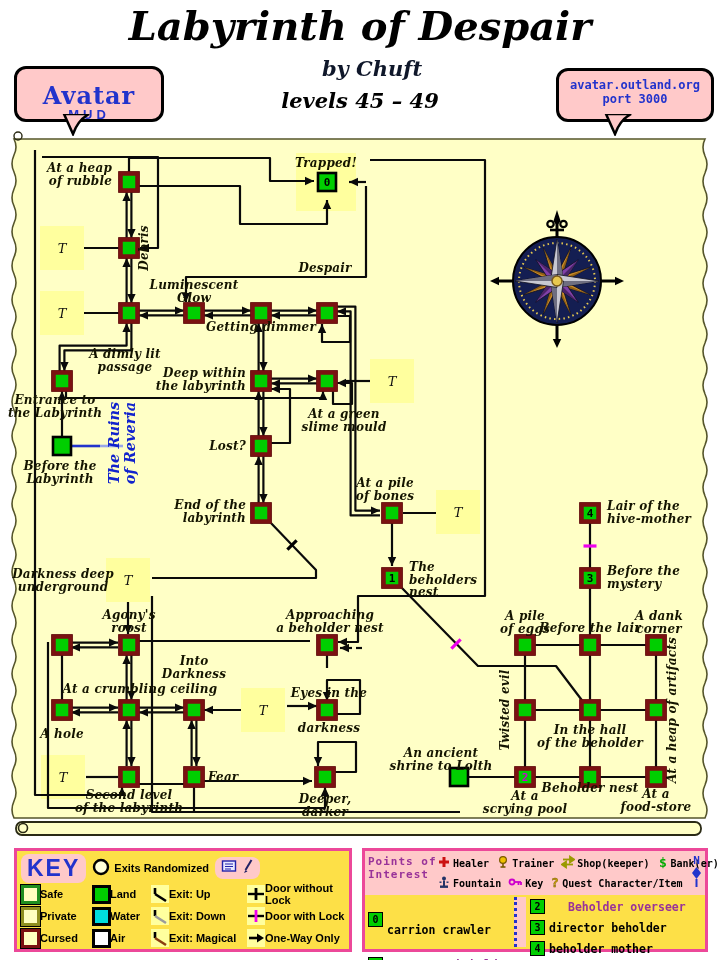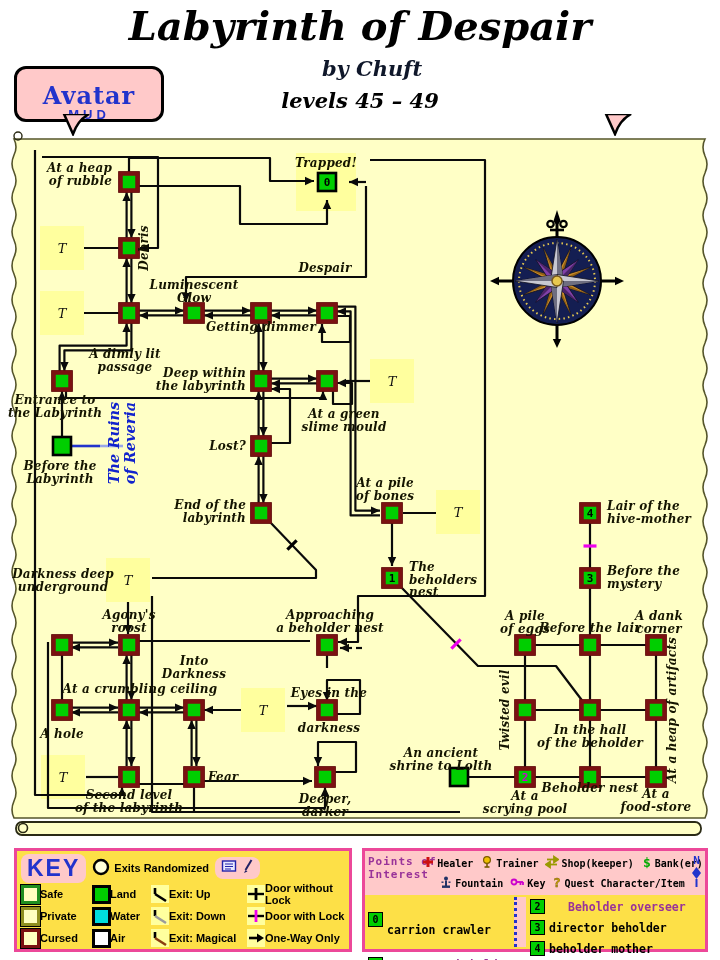--- a/index.html
+++ b/index.html
@@ -32,21 +32,21 @@
   .credit{display:flex;align-items:center;gap:3px;}
   .credit .txt{font:bold 9.5px "Liberation Sans",sans-serif;color:#2233EE;line-height:10px;text-align:left;}
   .keygrid{display:grid;grid-template-columns:72px 58px 96px auto;margin:2px 4px;row-gap:2px;}
   .kcell{display:flex;align-items:center;font:bold 11px "Liberation Sans",sans-serif;color:#000;height:20px;}
   .swatch{width:13px;height:13px;box-sizing:content-box;outline:1px solid #000;}
   .tile{width:18px;height:18px;background:#FFFF9E;flex:0 0 18px;}
   .poihdr{position:relative;background:#FFC9C9;height:44px;}
   .poititle{position:absolute;left:3px;top:4px;font:bold 11px "DejaVu Sans Mono",monospace;
     color:#993399;letter-spacing:1px;line-height:13px;}
   .poiicons{position:absolute;left:72px;right:18px;top:2px;}
-  .poirow{display:flex;justify-content:center;align-items:center;gap:7px;
+  .poirow{display:flex;justify-content:flex-start;align-items:center;gap:7px;
     font:bold 10px "DejaVu Sans Mono",monospace;color:#000;height:20px;}
   .svcitem{display:flex;align-items:center;gap:2px;}
   .poinorth{position:absolute;right:1px;top:3px;}
   .poibody{display:flex;margin:0 3px;}
   .poicol-l{width:146px;}
   .poidiv{width:9px;background:#FFC9C9;border-left:3px dotted #2233CC;margin-top:2px;height:50px;}
   .poicol-r{flex:1;padding-left:4px;}
   .mob{display:flex;align-items:center;gap:4px;font:bold 11.5px "DejaVu Sans Mono",monospace;}
   .mobnum{width:13px;height:13px;background:#00CE00;border:1px solid #000;color:#000;
     font:bold 10px "DejaVu Sans Mono",monospace;display:flex;align-items:center;justify-content:center;}
@@ -60,20 +60,24 @@
   <div class="hdr-lvl">levels 45 – 49</div>
 
   <div class="badge" id="badge-left">
     <div class="l1">Avatar</div>
     <div class="l2">MUD</div>
   </div>
   <svg class="tail" style="left:62px;top:114px" width="30" height="22">
     <path d="M2,0 L27,0 Q16,6 11,20 Z" fill="#FFC9C9" stroke="#000" stroke-width="2.5"></path>
   </svg>
 
+  <div class="badge" id="badge-right">
+    <div class="l1">avatar.outland.org</div>
+    <div class="l2">port 3000</div>
+  </div>
   <svg class="tail" style="left:604px;top:114px" width="30" height="22">
     <path d="M2,0 L27,0 Q16,6 11,20 Z" fill="#FFC9C9" stroke="#000" stroke-width="2.5"></path>
   </svg>
 
   <svg id="mapsvg" width="720" height="960">
       <g>
         <path d="M14,139 L705,139 Q701,147 705,156 Q709,164 705,173 Q701,181 705,190 Q709,198 705,207 Q701,215 705,224 Q709,232 705,241 Q701,249 705,258 Q709,266 705,275 Q701,283 705,292 Q709,300 705,309 Q701,317 705,326 Q709,334 705,343 Q701,351 705,360 Q709,368 705,377 Q701,385 705,394 Q709,402 705,411 Q701,419 705,428 Q709,436 705,445 Q701,453 705,462 Q709,470 705,479 Q701,487 705,496 Q709,504 705,513 Q701,521 705,530 Q709,538 705,547 Q701,555 705,564 Q709,572 705,581 Q701,589 705,598 Q709,606 705,615 Q701,623 705,632 Q709,640 705,649 Q701,657 705,666 Q709,674 705,683 Q701,691 705,700 Q709,708 705,717 Q701,725 705,734 Q709,742 705,751 Q701,759 705,768 Q709,776 705,785 Q701,793 705,802 Q709,810 705,818 L14,818 Q10,810 14,801 Q18,793 14,784 Q10,776 14,767 Q18,759 14,750 Q10,742 14,733 Q18,725 14,716 Q10,708 14,699 Q18,691 14,682 Q10,674 14,665 Q18,657 14,648 Q10,640 14,631 Q18,623 14,614 Q10,606 14,597 Q18,589 14,580 Q10,572 14,563 Q18,555 14,546 Q10,538 14,529 Q18,521 14,512 Q10,504 14,495 Q18,487 14,478 Q10,470 14,461 Q18,453 14,444 Q10,436 14,427 Q18,419 14,410 Q10,402 14,393 Q18,385 14,376 Q10,368 14,359 Q18,351 14,342 Q10,334 14,325 Q18,317 14,308 Q10,300 14,291 Q18,283 14,274 Q10,266 14,257 Q18,249 14,240 Q10,232 14,223 Q18,215 14,206 Q10,198 14,189 Q18,181 14,172 Q10,164 14,155 Q18,147 14,139 Z" fill="#FFFFC6" stroke="#55552B" stroke-width="1.6"></path>
         <rect x="16" y="822" width="685" height="13" rx="6" fill="#FFFFC6" stroke="#2A2A15" stroke-width="1.8"></rect>
         <circle cx="23" cy="828" r="4.5" fill="none" stroke="#2A2A15" stroke-width="1.6"></circle>
         <circle cx="18" cy="136" r="4" fill="none" stroke="#2A2A15" stroke-width="1.4"></circle>

